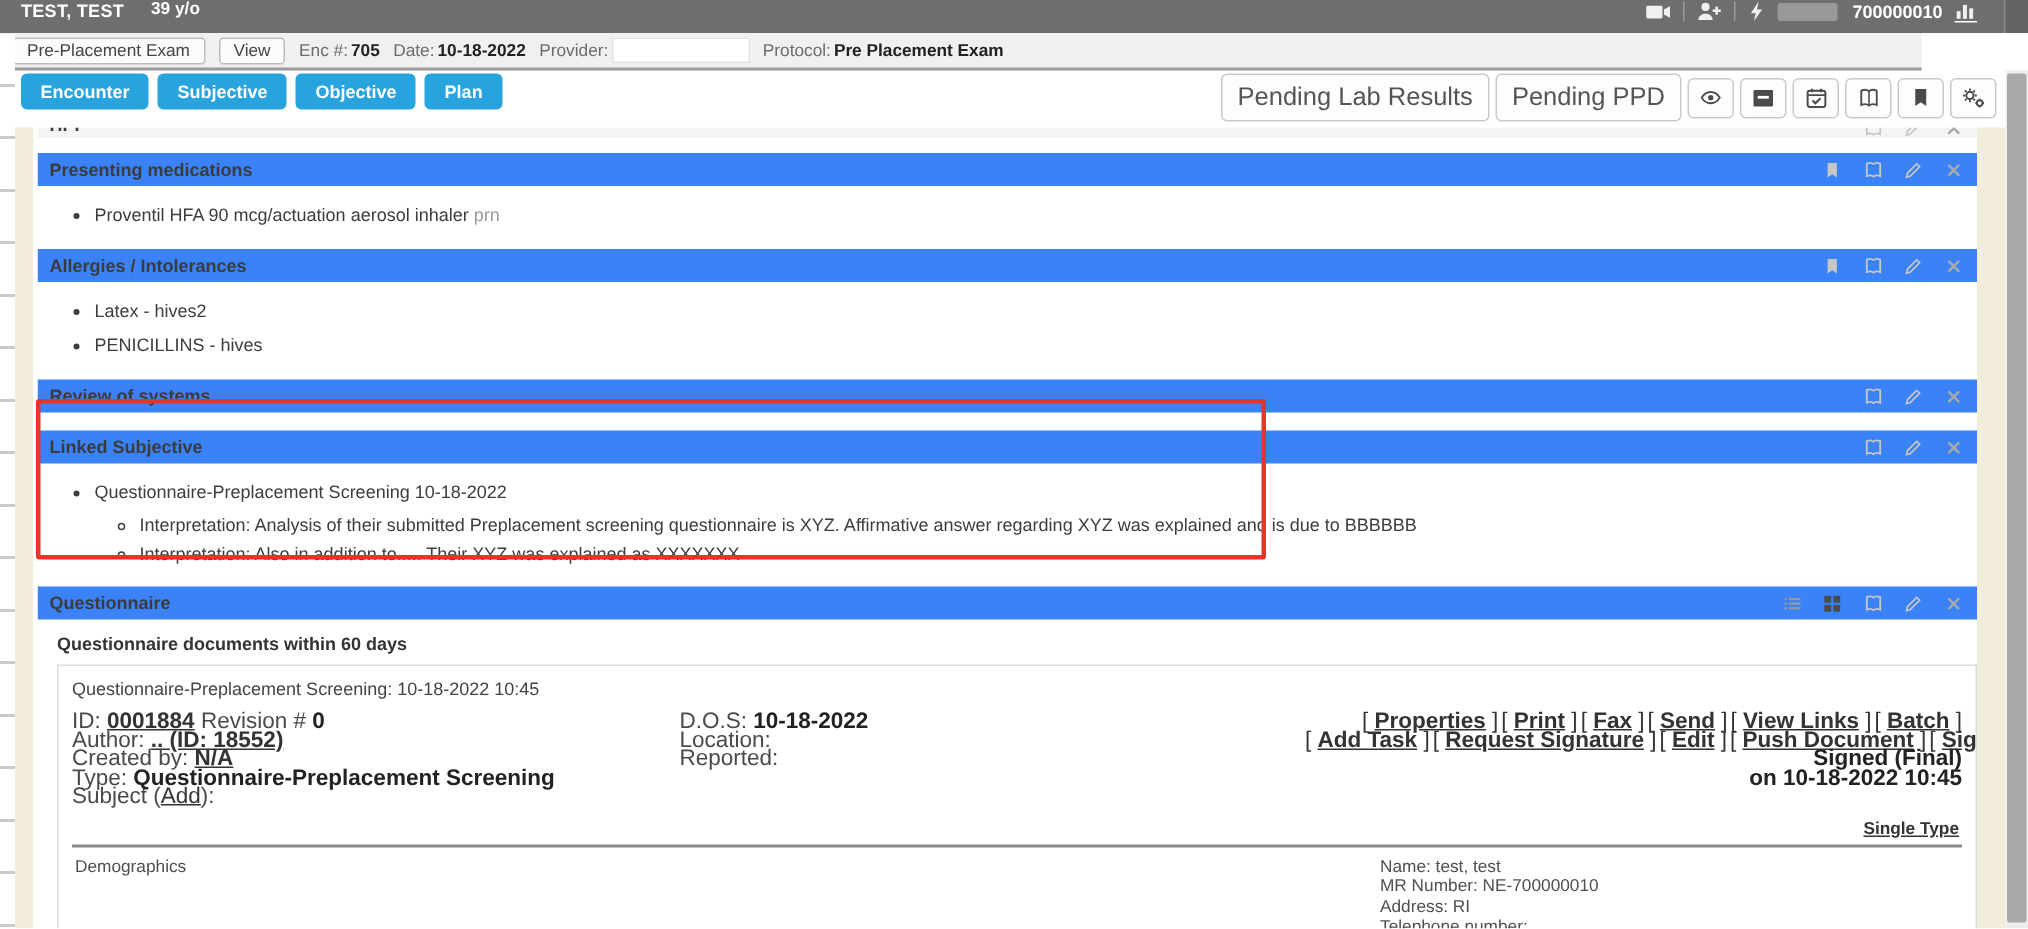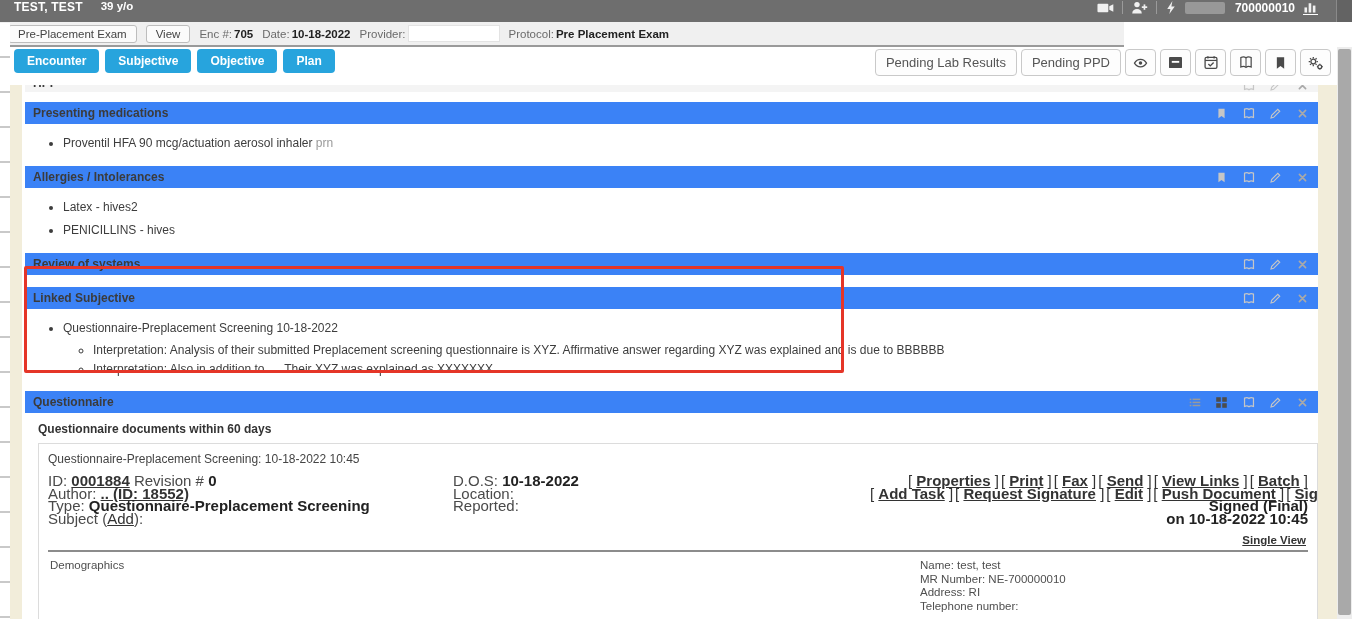--- a/index.html
+++ b/index.html
@@ -13,37 +13,37 @@
   .pt-age  { font-size:11.5px; font-weight:bold; margin-left:18px; }
   .tb-right { margin-left:auto; display:flex; align-items:center; gap:8px; padding-right:26px; }
   .tb-sep { width:1px; height:13px; background:#9a9a9a; }
   .tb-ic { color:#f0f0f0; display:flex; align-items:center; }
   .redacted { width:40px; height:12px; background:#989898; border-radius:2px; }
   .acct { font-size:12px; font-weight:bold; margin-left:2px; }
   .chart-wrap { border-bottom:1px solid #fff; padding-bottom:1px; }
   .tb-cap { position:absolute; right:0; top:0; width:16px; height:22px; background:#636363; border-left:1px solid #8a8a8a; }
 
   
-  .encbar { position:absolute; left:0; top:22px; width:1124px; height:25px; background:#f0f0f0;
+  .encbar { position:absolute; left:0; top:22px; width:1281px; height:25px; background:#f0f0f0;
             border-bottom:2px solid #9a9a9a; display:flex; align-items:center; gap:9px; padding:0 8px; font-size:11.5px; color:#666; }
   .encbar .wbtn { background:#fbfbfb; border:1px solid #bdbdbd; border-radius:3px; color:#444;
                   font-size:11.5px; padding:2px 9px; font-family:inherit; }
   .enc-label { color:#6b6b6b; }
   .enc-value { color:#222; font-weight:bold; margin-left:2px; }
   .prov-input { width:92px; height:17px; border:1px solid #e3e3e3; background:#fff; margin-left:2px; }
   .encbar .grp { display:flex; align-items:center; }
 
   
   .toolbar { position:absolute; left:0; top:49px; width:1337px; height:36px; background:#fff;
              display:flex; align-items:flex-start; padding:0 6px 0 14px; }
   .bluebtn { background:#27a4dd; border:none; border-radius:4px; color:#fff; font-weight:bold;
              font-size:12px; padding:5px 13px; margin-right:6px; font-family:inherit; }
   .tb-right-cluster { margin-left:auto; display:flex; align-items:center; gap:4px; }
   .pillbtn { background:#fdfdfd; border:1px solid #c9c9c9; border-radius:4px; color:#555;
-             font-size:13px; padding:5px 10px; font-family:inherit; }
+             font-size:17px; padding:5px 10px; font-family:inherit; }
   .iconbtn { background:#fdfdfd; border:1px solid #c9c9c9; border-radius:4px; width:31px; height:27px;
              display:flex; align-items:center; justify-content:center; color:#4a4a4a; }
 
   
   .ruler { position:absolute; left:0; top:23px; width:10px; height:596px; background:#fff;
            background-image:repeating-linear-gradient(to bottom, transparent 0 33px, #c9c9c9 33px 35px); }
   .beige-l { position:absolute; left:10px; top:85px; width:12px; height:534px; background:#f2edda; }
   .beige-r { position:absolute; left:1318px; top:85px; width:19px; height:534px; background:#f2edda; }
   .scrollbar { position:absolute; left:1337px; top:47px; width:15px; height:572px; background:#ededed; }
   .scroll-thumb { position:absolute; left:1px; top:2px; width:13px; height:566px; background:#a9a9a9; border-radius:2px; }
@@ -393,20 +393,21 @@
 
     <div class="q-content">
       <div class="q-subtitle">Questionnaire documents within 60 days</div>
       <div class="doc-box">
         <div class="doc-heading">Questionnaire-Preplacement Screening: 10-18-2022 10:45</div>
 
         <div class="info-row">
           <div class="col-left">
             <div class="line"><span>ID:</span> <span class="lnk">0001884</span> <span>Revision #</span> <span class="b">0</span></div>
             <div class="line"><span>Author:</span> <span class="lnk">.. (ID: 18552)</span></div>
+            <div class="line"><span>Created by:</span> <span class="lnk">N/A</span></div>
             <div class="line"><span>Type:</span> <span class="b">Questionnaire-Preplacement Screening</span></div>
             <div class="line"><span>Subject (</span><span class="lnk" style="font-weight:normal">Add</span><span>):</span></div>
           </div>
           <div class="col-mid">
             <div class="line"><span>D.O.S:</span> <span class="b">10-18-2022</span></div>
             <div class="line"><span>Location:</span></div>
             <div class="line"><span>Reported:</span></div>
           </div>
           <div class="col-right">
             <div class="action-line">
@@ -414,21 +415,21 @@
             </div>
             <div class="action-line">
               <span class="action-item"><span class="lnk">Add Task</span></span><span class="action-item"><span class="lnk">Request Signature</span></span><span class="action-item"><span class="lnk">Edit</span></span><span class="action-item"><span class="lnk">Push Document</span></span><span class="action-item"><span class="lnk">Sign Doc</span></span>
             </div>
             <div class="line b">Signed (Final)</div>
             <div class="line b">on 10-18-2022 10:45</div>
           </div>
         </div>
 
         <div class="single-view-row">
-          <span class="lnk">Single View</span>
+          <span class="lnk">Single Type</span>
         </div>
         <hr class="hr-dark">
 
         <div class="demo-row">
           <div class="demo-left">Demographics</div>
           <div class="demo-right">
             <div>Name: test, test</div>
             <div>MR Number: NE-700000010</div>
             <div>Address: RI</div>
             <div>Telephone number:</div>

